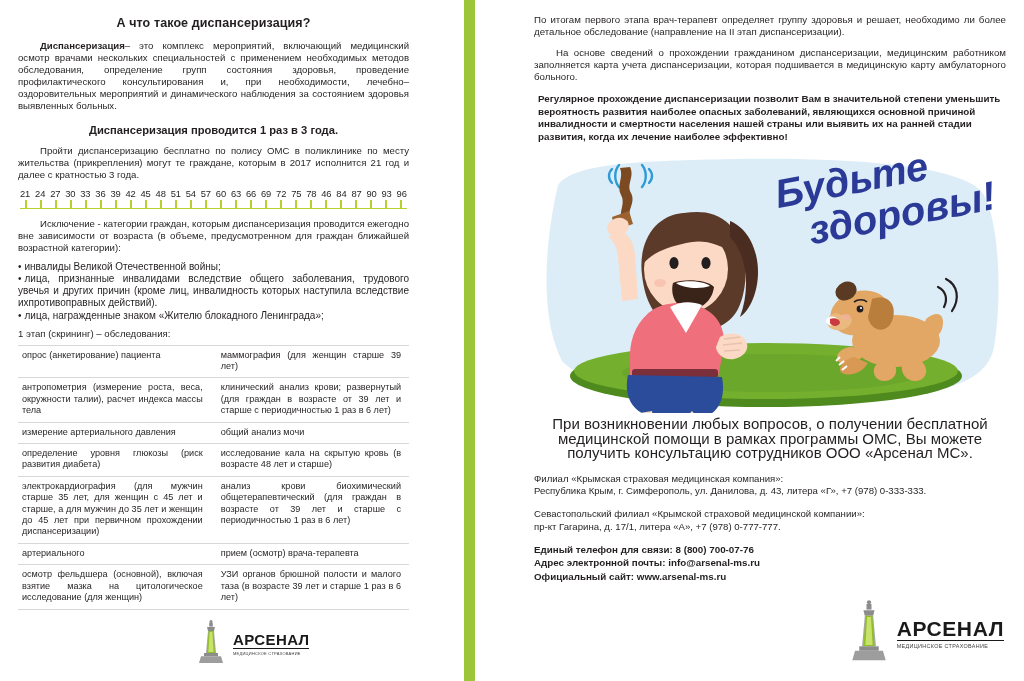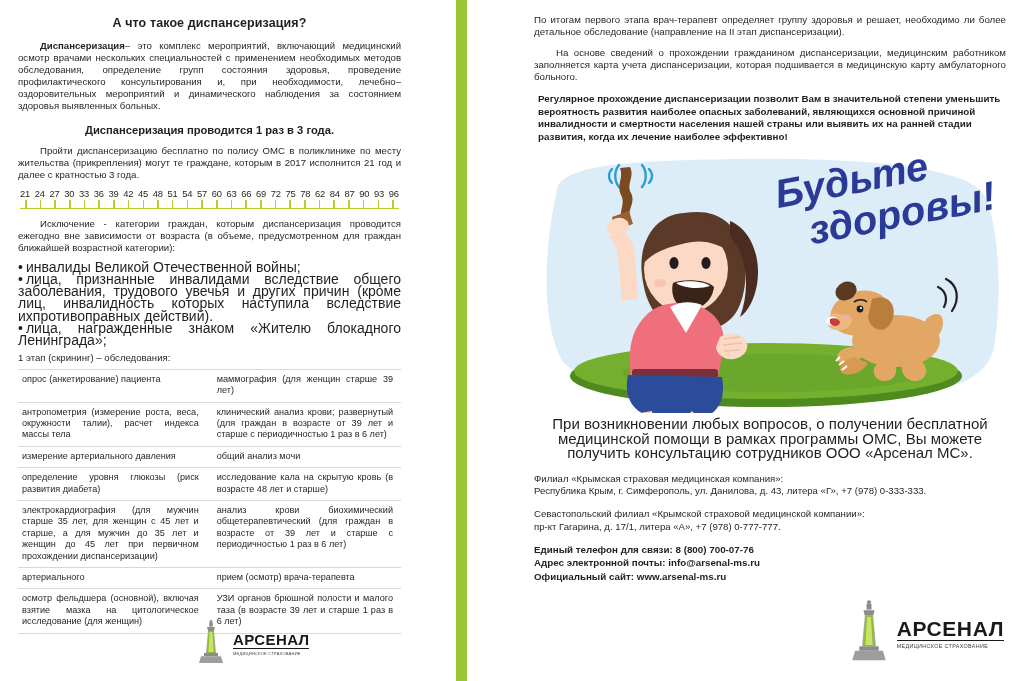--- a/index.html
+++ b/index.html
@@ -35,21 +35,20 @@
     height: 681px;
     background: #9bc638;
     flex: 0 0 11px;
   }
   .right-panel {
     width: 510px;
     height: 681px;
     position: relative;
     box-sizing: border-box;
     padding: 10px 18px 0 20px;
-    margin-left: 8px;
   }
 
   h1.section-title {
     font-size: 12.5px;
     font-weight: bold;
     text-align: center;
     margin: 8px 0 10px 0;
     letter-spacing: .1px;
   }
   h2.sub-title {
@@ -64,21 +63,21 @@
     text-align: justify;
     margin: 0 0 7px 0;
     text-indent: 22px;
   }
   p.body-text b { font-weight: bold; }
 
   ul.bullets {
     list-style: none;
     margin: 0 0 6px 0;
     padding: 0;
-    font-size: 14px;
+    font-size: 10px;
     line-height: 12.1px;
   }
   ul.bullets li {
     margin: 0;
     text-align: justify;
   }
   ul.bullets li::before {
     content: "\2022";
     margin-right: 3px;
   }
@@ -248,21 +247,21 @@
           <span>51</span>
           <span>54</span>
           <span>57</span>
           <span>60</span>
           <span>63</span>
           <span>66</span>
           <span>69</span>
           <span>72</span>
           <span>75</span>
           <span>78</span>
-          <span>62</span>
+          <span>46</span>
           <span>84</span>
           <span>87</span>
           <span>90</span>
           <span>93</span>
           <span>96</span>
         </div>
       <div class="age-axis">
         <div class="age-ticks">
             <span></span>
             <span></span>

